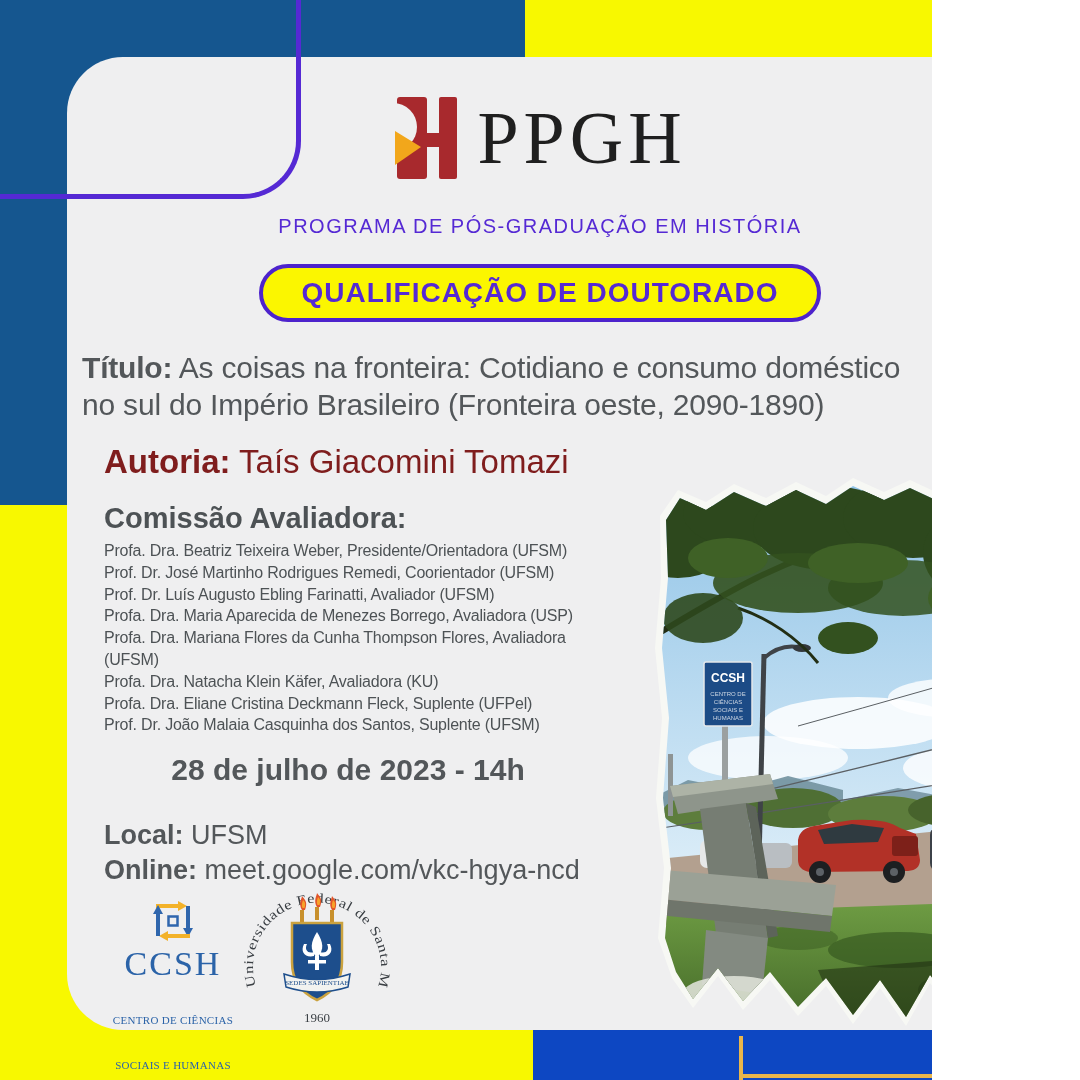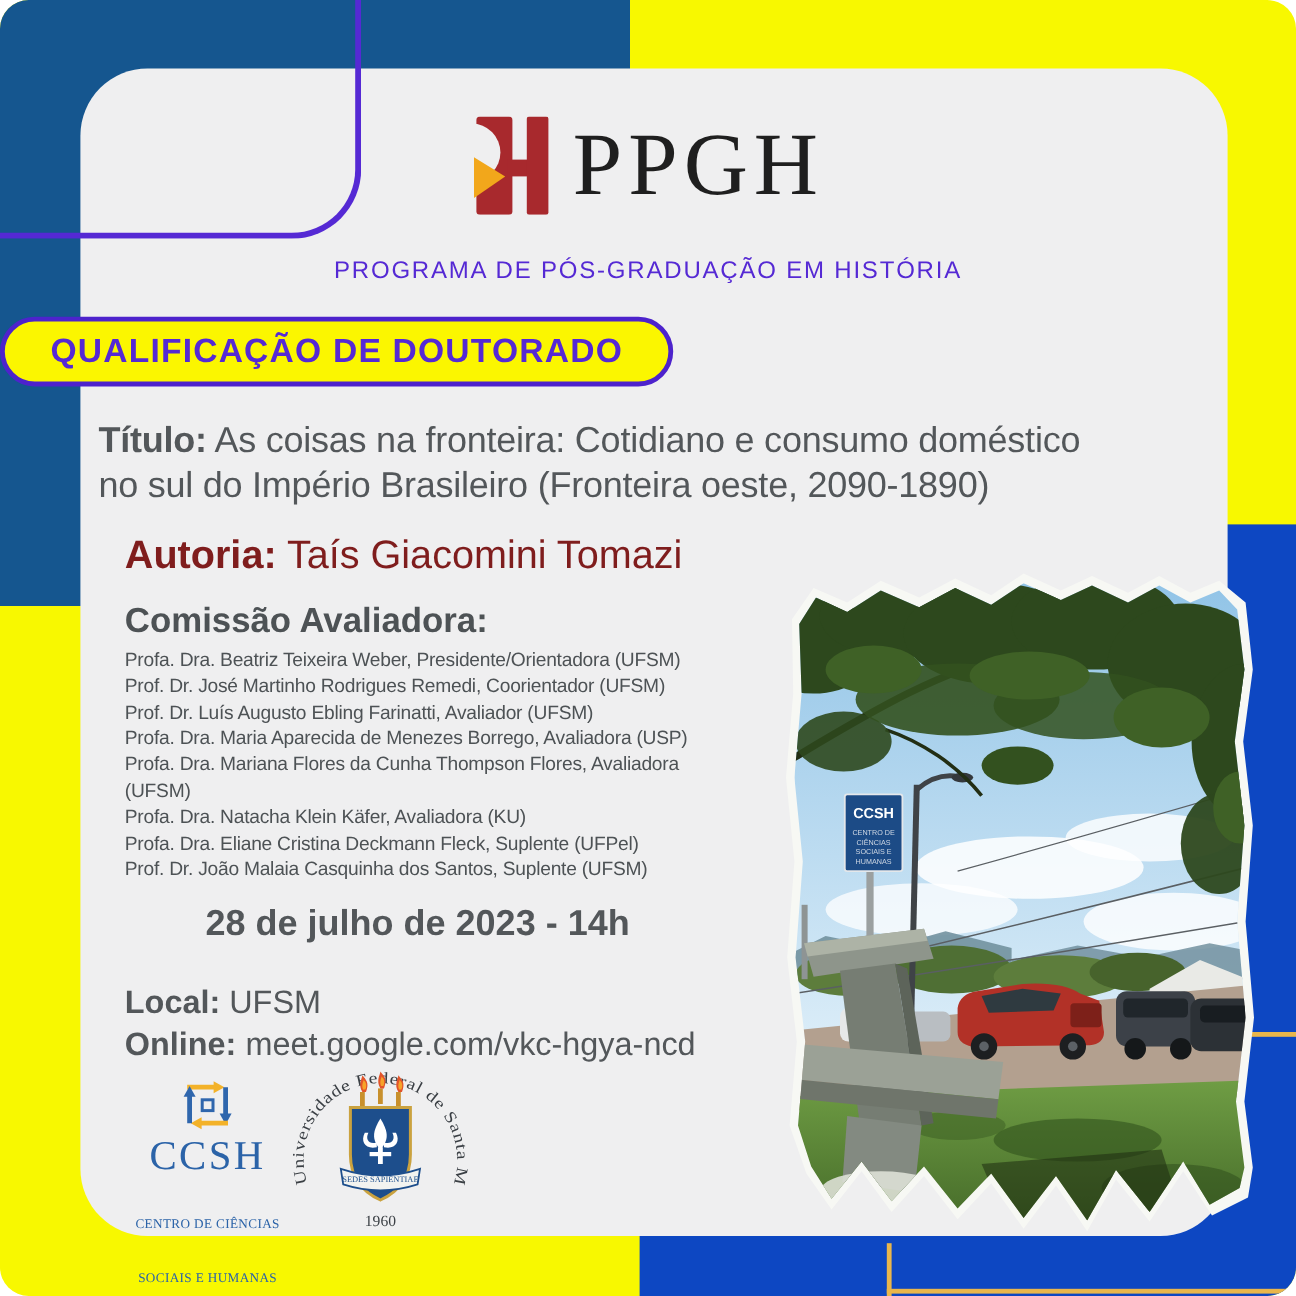--- a/index.html
+++ b/index.html
@@ -1,17 +1,17 @@
 <!DOCTYPE html>
 <html><head>
 <meta charset="utf-8">
 <style>
   html,body{margin:0;padding:0;}
   body{width:1080px;height:1080px;font-family:"Liberation Sans",sans-serif;}
-  .stage{position:relative;width:1080px;height:1080px;background:#f8f800;overflow:hidden;border-radius:24px;}
+  .stage{position:relative;width:932px;height:1080px;background:#f8f800;overflow:hidden;}
   .abs{position:absolute;}
 
   
   .bg-steel{left:0;top:0;width:525px;height:505px;background:#15568f;}
   .bg-royal{left:533px;top:437px;width:547px;height:643px;background:#0d47c2;}
 
   
   .card{left:67px;top:57px;width:956px;height:973px;background:#efeff0;border-radius:56px;}
 
   
@@ -25,21 +25,21 @@
   .gold-2{left:739px;top:1036px;width:4px;height:44px;}
   .gold-3{left:739px;top:1074px;width:341px;height:4px;}
 
   
   .logo-row{left:0;top:96px;width:1080px;height:84px;display:flex;justify-content:center;align-items:center;gap:16px;}
   .logo-word{font-family:"Liberation Serif",serif;font-size:74px;color:#1f1f1f;letter-spacing:5px;line-height:1;}
 
   .program{left:0;top:215px;width:1080px;text-align:center;color:#5529d4;
     font-weight:normal;font-size:20px;letter-spacing:1.5px;}
 
-  .badge-row{left:0;top:264px;width:1080px;display:flex;justify-content:flex-start;}
+  .badge-row{left:0;top:264px;width:1080px;display:flex;justify-content:center;}
   .badge{background:#fbf600;border:4px solid #4d23cc;border-radius:32px;
     padding:8px 38px;color:#5529d4;font-weight:bold;font-size:28px;letter-spacing:1px;line-height:34px;}
 
   .title-block{left:82px;top:349px;width:950px;font-size:30px;line-height:37px;color:#53575a;letter-spacing:-0.2px;}
   .b{font-weight:bold;}
 
   .autoria{left:104px;top:443px;font-size:33px;color:#7f1d1d;}
 
   .comissao-h{left:104px;top:502px;font-size:29px;font-weight:bold;color:#4d5255;}
   .comissao-list{left:104px;top:540px;width:570px;font-size:16px;line-height:21.8px;color:#4d5255;letter-spacing:-0.2px;}

